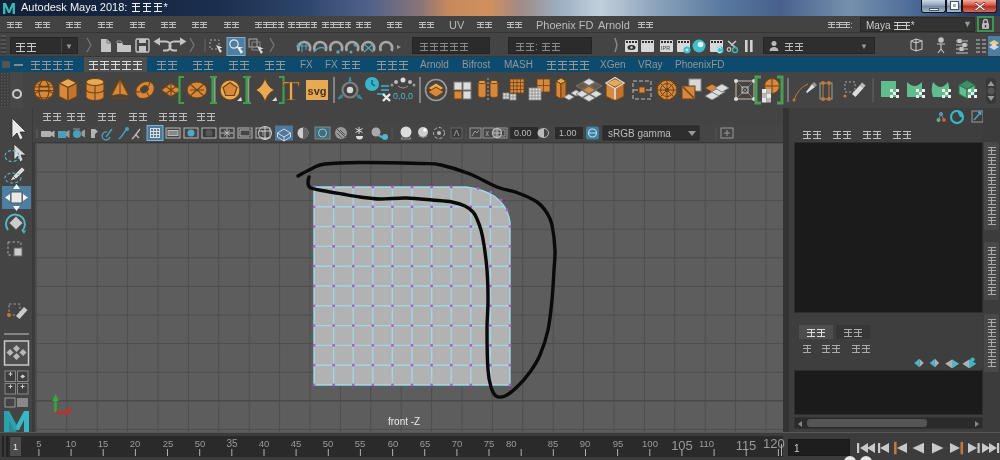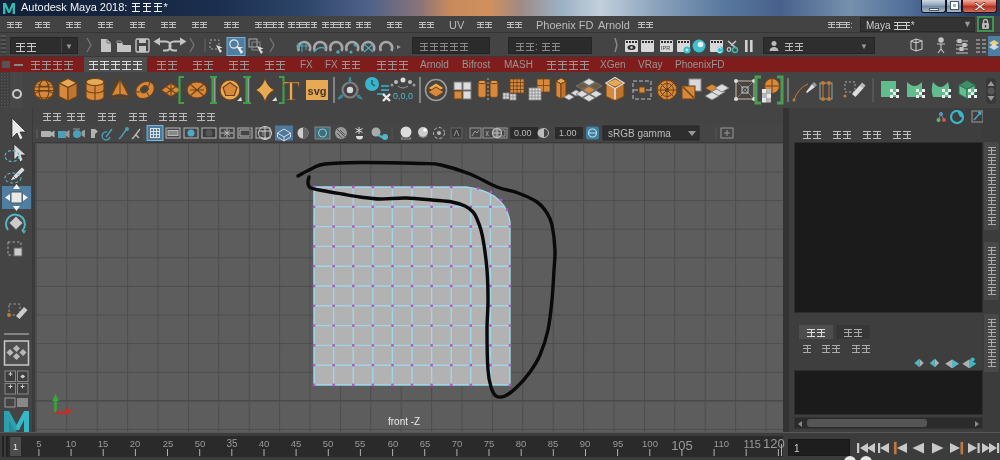--- a/index.html
+++ b/index.html
@@ -185,21 +185,21 @@
         <rect x="50" y="4.5" width="3" height="3" fill="#c4c4c4"></rect>
         <rect x="55" y="8.5" width="3" height="3" fill="#c4c4c4"></rect>
         <rect x="52" y="12.5" width="3" height="3" fill="#c4c4c4"></rect>
 <path d="M68 5 h4 m2 0 h4 M68 9 h4 m2 0 h4 M68 13 h4 m2 0 h4 M68 17 h4 m2 0 h4" stroke-width="1.2"></path>
 </g>
 <rect x="80" y="1" width="12" height="20" fill="#4f7ea3"></rect>
 <path d="M86 5 l5 3 -5 3 -5 -3 z" fill="#e8d080"></path>
       <path d="M86 9 l5 3 -5 3 -5 -3 z" fill="#eee" fill-opacity=".8"></path>
 </svg>
   </div>
-<div class="ab" style="left:0;top:57px;width:1000px;height:15px;background:#7f1d1d;font-size:11px;color:#969696">
+<div class="ab" style="left:0;top:57px;width:1000px;height:15px;background:#0c4a6e;font-size:11px;color:#969696">
     <span class="ab" style="left:2px;top:4px;width:8px;height:7px;background:#555"></span>
     <span class="ab" style="left:14px;top:7px;width:9px;height:2px;background:#888"></span>
     <span class="ab" style="left:30px;top:2px"><i class="c"></i><i class="c"></i><i class="c"></i><i class="c"></i></span>
     <span class="ab" style="left:84px;top:0px;height:15px;background:#4e4e4e;color:#dadada;padding:2px 4px 0"><i class="c"></i><i class="c"></i><i class="c"></i><i class="c"></i><i class="c"></i></span>
     <span class="ab" style="left:156px;top:2px"><i class="c"></i><i class="c"></i></span>
     <span class="ab" style="left:192px;top:2px"><i class="c"></i><i class="c"></i></span>
     <span class="ab" style="left:228px;top:2px"><i class="c"></i><i class="c"></i></span>
     <span class="ab" style="left:264px;top:2px"><i class="c"></i><i class="c"></i></span>
     <span class="ab" style="left:300px;top:2px;font-size:10px">FX</span>
     <span class="ab" style="left:325px;top:2px;font-size:10px">FX <i class="c"></i><i class="c"></i></span>
@@ -720,28 +720,28 @@
     <span class="ab" style="left:200px;top:2px;width:30px;margin-left:-15px;text-align:center;font-size:9.5px;color:#9a9a9a">50</span>
     <span class="ab" style="left:232px;top:2px;width:30px;margin-left:-15px;text-align:center;font-size:10px;color:#9a9a9a">35</span>
     <span class="ab" style="left:264px;top:2px;width:30px;margin-left:-15px;text-align:center;font-size:9.5px;color:#9a9a9a">40</span>
     <span class="ab" style="left:296px;top:2px;width:30px;margin-left:-15px;text-align:center;font-size:9.5px;color:#9a9a9a">45</span>
     <span class="ab" style="left:328px;top:2px;width:30px;margin-left:-15px;text-align:center;font-size:9.5px;color:#9a9a9a">50</span>
     <span class="ab" style="left:360px;top:2px;width:30px;margin-left:-15px;text-align:center;font-size:9.5px;color:#9a9a9a">55</span>
     <span class="ab" style="left:393px;top:2px;width:30px;margin-left:-15px;text-align:center;font-size:9.5px;color:#9a9a9a">60</span>
     <span class="ab" style="left:425px;top:2px;width:30px;margin-left:-15px;text-align:center;font-size:9.5px;color:#9a9a9a">65</span>
     <span class="ab" style="left:457px;top:2px;width:30px;margin-left:-15px;text-align:center;font-size:9.5px;color:#9a9a9a">70</span>
     <span class="ab" style="left:489px;top:2px;width:30px;margin-left:-15px;text-align:center;font-size:9.5px;color:#9a9a9a">75</span>
-    <span class="ab" style="left:521px;top:2px;width:30px;margin-left:-15px;text-align:center;font-size:9.5px;color:#9a9a9a">80</span>
+    <span class="ab" style="left:521px;top:2px;width:30px;margin-left:-15px;font-size:9.5px;color:#9a9a9a">80</span>
     <span class="ab" style="left:553px;top:2px;width:30px;margin-left:-15px;text-align:center;font-size:9.5px;color:#9a9a9a">85</span>
     <span class="ab" style="left:585px;top:2px;width:30px;margin-left:-15px;text-align:center;font-size:9.5px;color:#9a9a9a">90</span>
     <span class="ab" style="left:618px;top:2px;width:30px;margin-left:-15px;text-align:center;font-size:9.5px;color:#9a9a9a">95</span>
     <span class="ab" style="left:650px;top:2px;width:30px;margin-left:-15px;text-align:center;font-size:9.5px;color:#9a9a9a">100</span>
     <span class="ab" style="left:682px;top:2px;width:30px;margin-left:-15px;text-align:center;font-size:13px;color:#9a9a9a">105</span>
-    <span class="ab" style="left:714px;top:2px;width:30px;margin-left:-15px;text-align:right;font-size:9.5px;color:#9a9a9a">110</span>
-    <span class="ab" style="left:746px;top:2px;width:30px;margin-left:-15px;text-align:right;font-size:11px;color:#9a9a9a">115</span>
+    <span class="ab" style="left:714px;top:2px;width:30px;margin-left:-15px;text-align:left;font-size:9.5px;color:#9a9a9a">110</span>
+    <span class="ab" style="left:746px;top:2px;width:30px;margin-left:-15px;text-align:center;font-size:13px;color:#9a9a9a">115</span>
     <span class="ab" style="left:778px;top:0;width:30px;margin-left:-15px;text-align:left;font-size:13px;color:#9a9a9a">120</span>
     <svg class="ab" style="left:0;top:0" width="783" height="21" viewBox="0 0 783 21">
       <path d="M38.9 13 V20 M71.1 13 V20 M103.2 13 V20 M135.4 13 V20 M167.5 13 V20 M199.7 13 V20 M231.8 13 V20 M264.0 13 V20 M296.1 13 V20 M328.3 13 V20 M360.4 13 V20 M392.6 13 V20 M424.7 13 V20 M456.9 13 V20 M489.0 13 V20 M521.2 13 V20 M553.3 13 V20 M585.5 13 V20 M617.6 13 V20 M649.8 13 V20 M681.9 13 V20 M714.1 13 V20 M746.2 13 V20 M778.4 13 V20" stroke="#b0b0b0" fill="none"></path>
       <path d="M781.5 8 V20" stroke="#b0b0b0"></path>
     </svg>
   </div>
 <div class="ab" style="left:788px;top:439px;width:62px;height:17px;background:#1e1e1e;border:1px solid #191919">
     <span class="ab" style="left:5px;top:3px;font-size:10px;color:#ccc">1</span>
   </div>
 <svg class="ab" style="left:856px;top:440px" width="144" height="16" viewBox="0 0 144 16">

